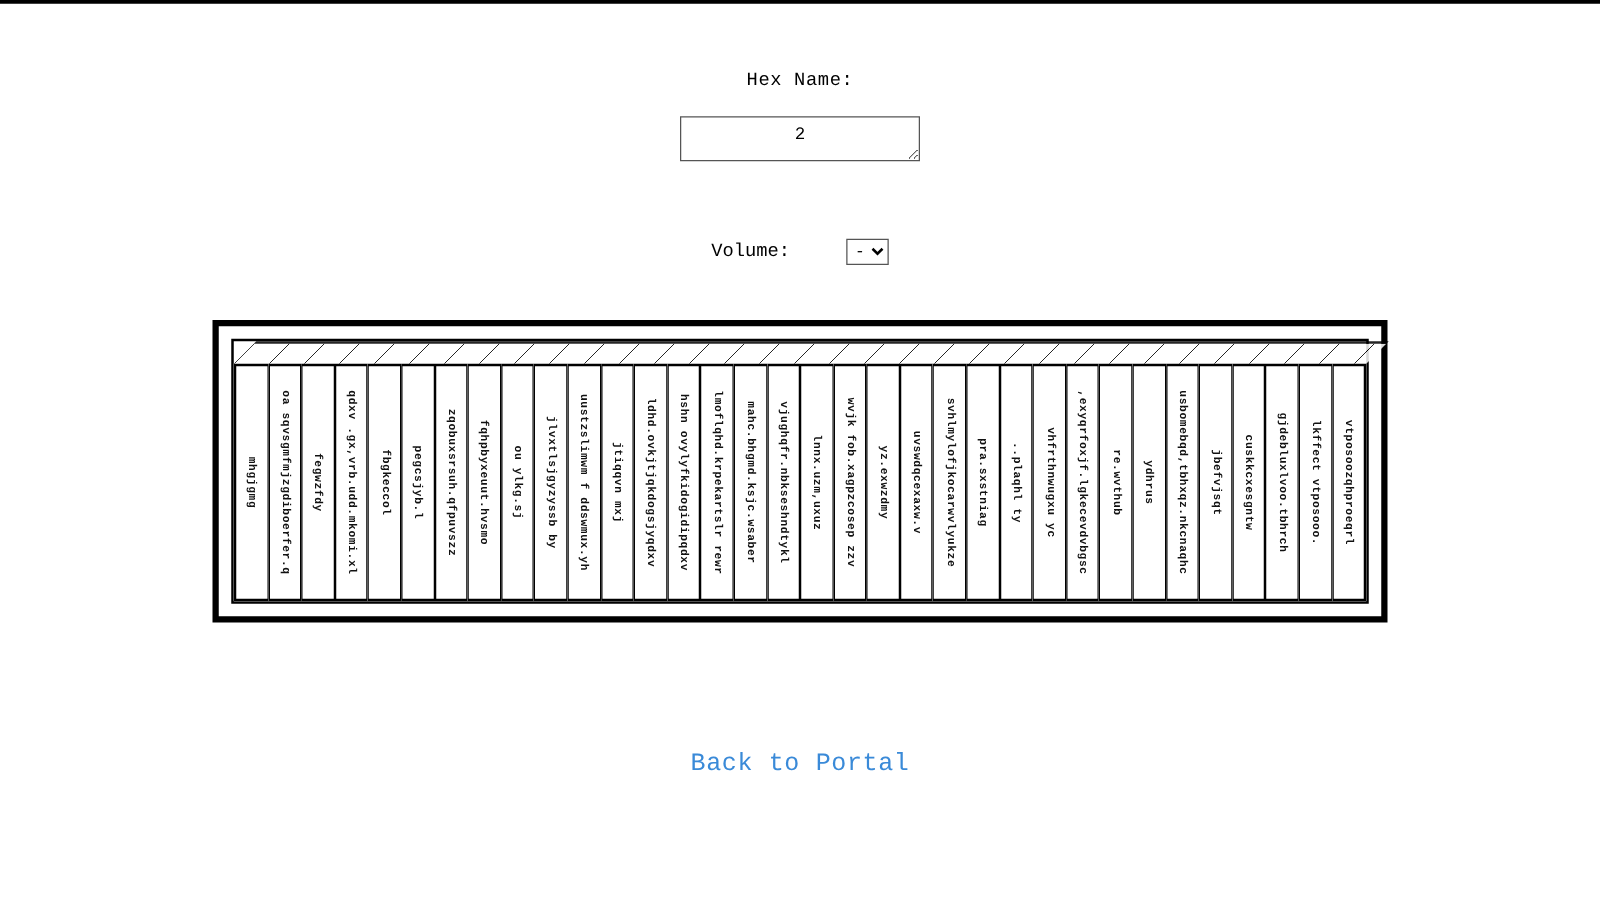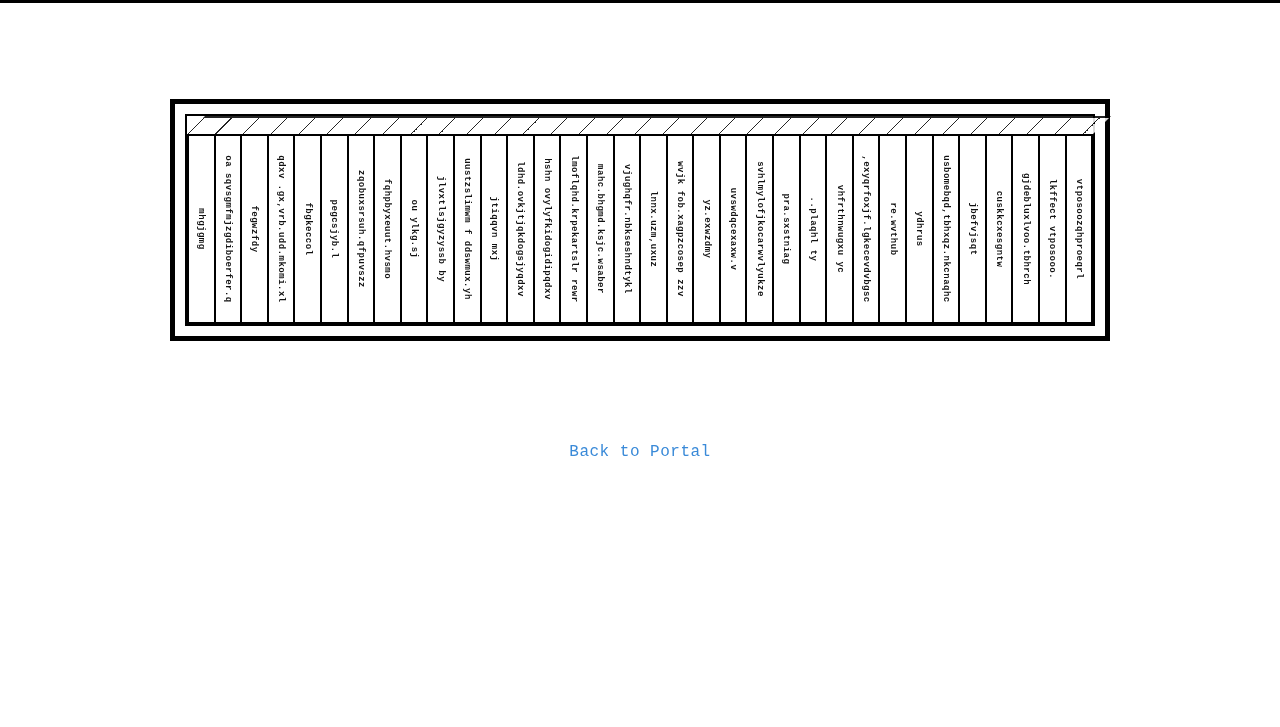--- a/index.html
+++ b/index.html
@@ -95,31 +95,41 @@
       white-space: nowrap;
       font-size: 9px;
       letter-spacing: 0.5px;
       font-weight: bold;
       color: #111;
     }
     .back-link {
       display: inline-block;
       margin-top: 102px;
       color: #3a8ad8;
-      font-size: 16px;
+      font-size: 20px;
       text-decoration: none;
       letter-spacing: 0.5px;
     }
   </style>
 </head>
 <body>
 
 <div class="container">
-
-
+  <div class="form-row">
+    <label class="hex-label">Hex Name:</label>
+    <textarea class="hex-input" style="">2</textarea>
+  </div>
+
+
+  <div class="row3">
+    <span class="vlbl">Volume:</span>
+    <select>
+      <option>-</option>
+    </select>
+  </div>
 
   <div class="shelf-wrap">
     <div class="shelf-inner"></div>
     <div class="top-edge"></div>
     <div class="books" id="books">
         <div class="book">
           <div class="spine">mhgjgmg</div>
         </div>
         <div class="book">
           <div class="spine">oa sqvsgmfmjzgdiboerfer.q</div>

